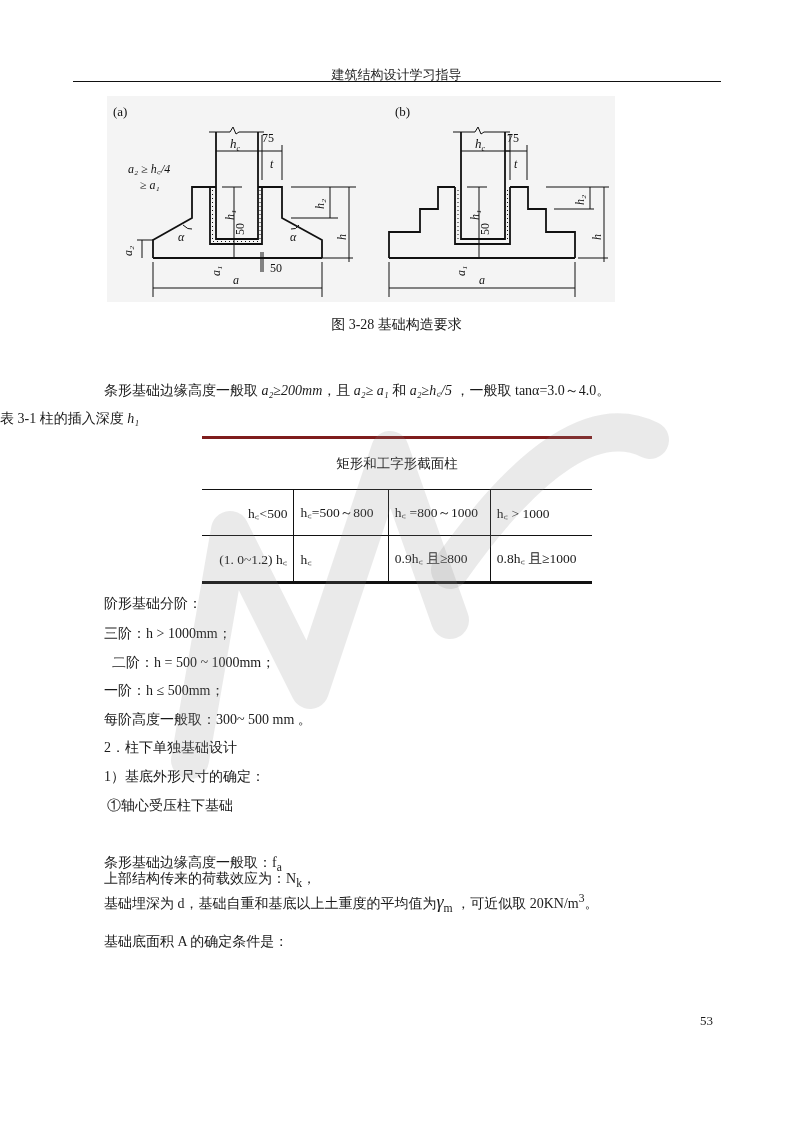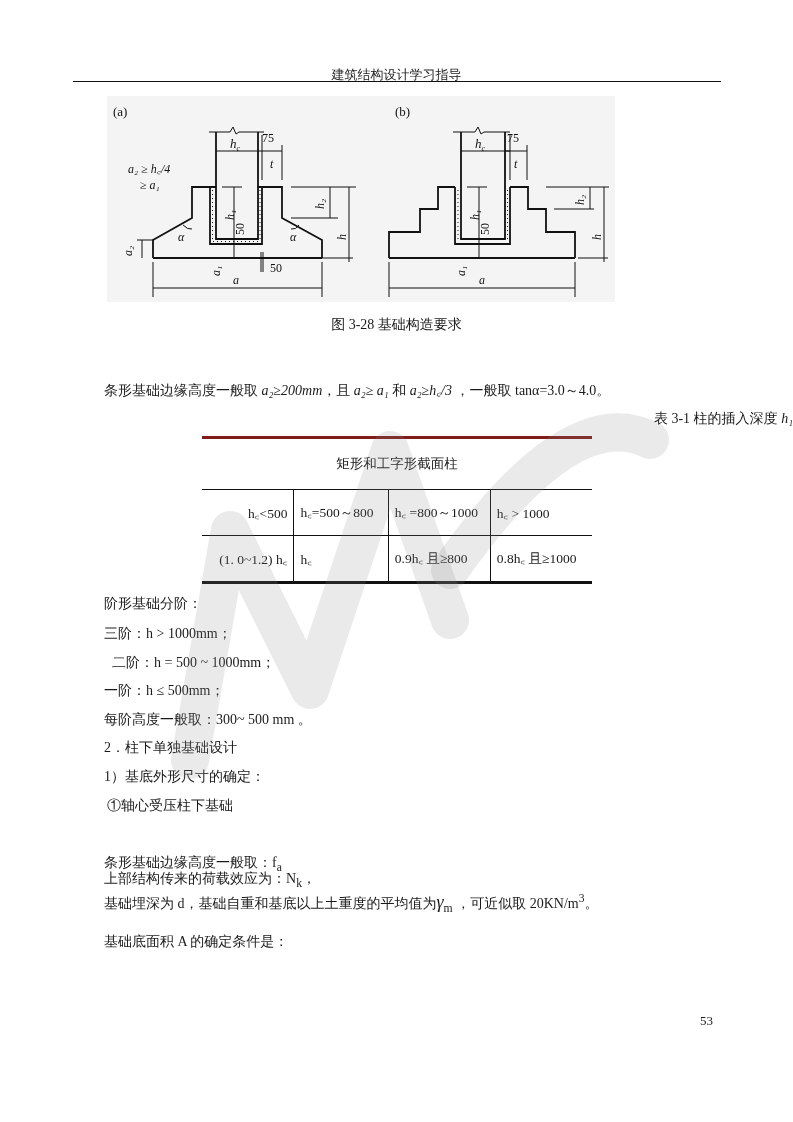--- a/index.html
+++ b/index.html
@@ -5,21 +5,21 @@
   html, body { margin: 0; padding: 0; background: #ffffff; }
   body { width: 793px; height: 1122px; position: relative; overflow: hidden;
          font-family: "Liberation Serif", "DejaVu Serif", serif; color: #1a1a1a; }
   .abs { position: absolute; }
   .header-title { left: 0; width: 793px; top: 66px; text-align: center; font-size: 13px; color: #222; }
   .header-rule { left: 73px; width: 648px; top: 81px; height: 0; border-top: 1.3px solid #111; }
   .figure { left: 107px; top: 96px; width: 508px; height: 206px; background: #f4f4f4; }
   .figure svg { width: 508px; height: 206px; display: block; }
   .caption { left: 0; width: 793px; top: 316px; text-align: center; font-size: 14px; }
   .para { left: 104px; font-size: 14px; white-space: nowrap; }
-  .table-title { left: 0; width: 793px; top: 410px; text-align: right; font-size: 14px; }
+  .table-title { left: 0; width: 793px; top: 410px; text-align: left; font-size: 14px; }
   table.data { position: absolute; left: 202px; top: 436px; width: 390px; border-collapse: collapse; font-size: 13.5px; }
   table.data td { border: 1.3px solid #111; height: 45px; padding: 0 6px; }
   table.data tr:first-child td { border-top: 3px solid #7f1d1d; height: 50px; text-align: center; border-left: none; border-right: none; }
   table.data tr:last-child td { border-bottom: 3px solid #111; }
   table.data td:first-child { border-left: none; text-align: right; }
   table.data td:last-child { border-right: none; }
   .c1 { width: 80px; } .c2 { width: 82px; } .c3 { width: 90px; } .c4 { width: 90px; text-align:left; }
   i { font-style: italic; }
   .page-num { left: 700px; top: 1013px; font-size: 13px; }
   .watermark { left: 150px; top: 360px; width: 520px; height: 420px; pointer-events: none; }
@@ -122,21 +122,21 @@
     <line x1="389" y1="288" x2="575" y2="288"></line>
     <line x1="389" y1="262" x2="389" y2="297"></line>
     <line x1="575" y1="262" x2="575" y2="297"></line>
     <text x="479" y="284" font-size="12" font-style="italic" fill="#111" stroke="none">a</text>
   </svg>
 </div>
 
 <div class="abs caption">图 3-28 基础构造要求</div>
 
 <div class="abs para" style="top:380px;">
-  <span>条形基础边缘高度一般取 </span><i>a₂≥200mm</i><span>，且 </span><i>a₂≥ a₁</i><span> 和 </span><i>a₂≥h꜀/3</i><span> ，一般取 tanα=3.0～4.0。</span>
+  <span>条形基础边缘高度一般取 </span><i>a₂≥200mm</i><span>，且 </span><i>a₂≥ a₁</i><span> 和 </span><i>a₂≥h꜀/5</i><span> ，一般取 tanα=3.0～4.0。</span>
 </div>
 
 <div class="abs table-title">
   <span>表 3-1 柱的插入深度 </span><i>h₁</i>
 </div>
 
 <table class="data">
   <tbody>
       <tr>
     <td colspan="4">矩形和工字形截面柱</td>

